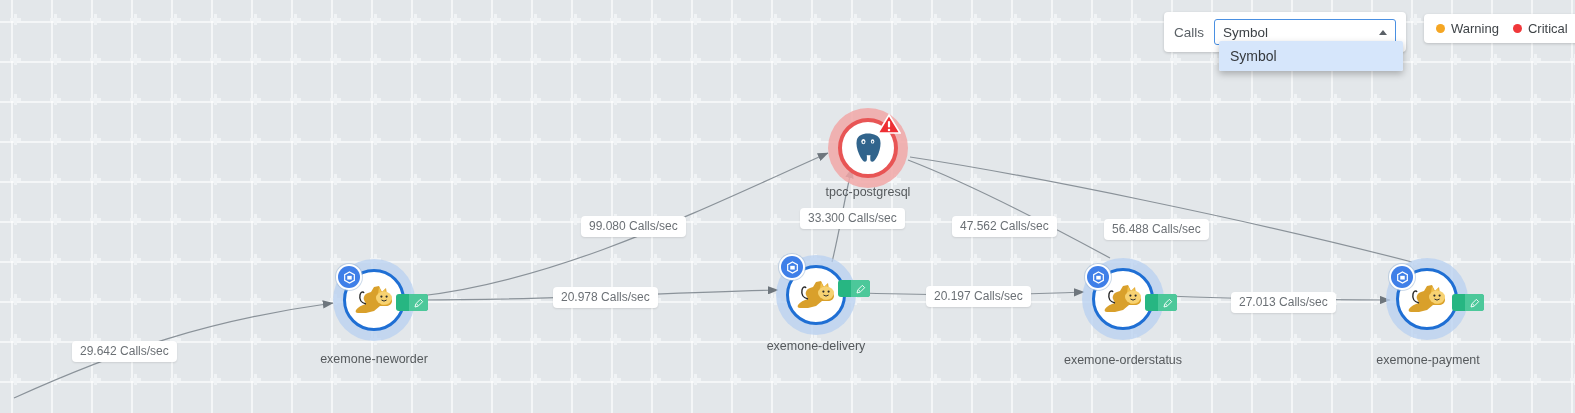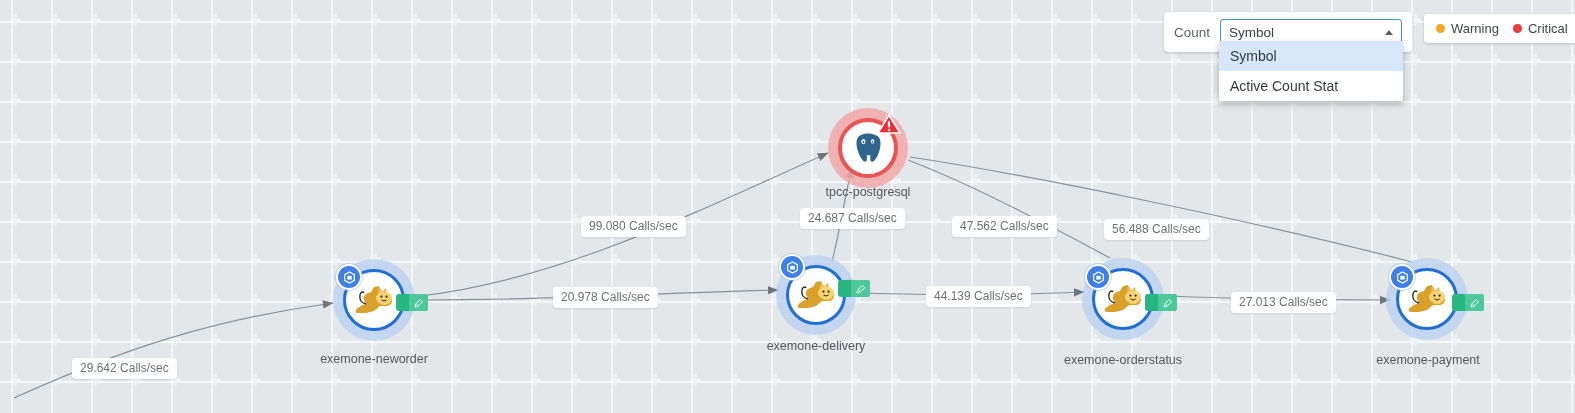--- a/index.html
+++ b/index.html
@@ -711,40 +711,39 @@
     <div class="green-badge" style="left:1452px;top:294px;">
       <div class="gb-right">
         <svg width="10" height="10" viewBox="0 0 12 12">
             <path d="M7.6 1.6 L10.4 4.4 L5.4 9.4 L2.6 6.6 Z M2.2 7 L1.2 10.8 L5 9.8" fill="none" stroke="#ffffff" stroke-width="1.1"></path>
           </svg>
       </div>
     </div>
     <div class="node-label" style="left:1348px;top:353px;width:160px;">exemone-payment</div>
   </div>
 
-  <div class="edge-label" style="left:72px;top:358px;">29.642 Calls/sec</div>
+  <div class="edge-label" style="left:72px;top:341px;">29.642 Calls/sec</div>
   <div class="edge-label" style="left:581px;top:216px;">99.080 Calls/sec</div>
   <div class="edge-label" style="left:553px;top:287px;">20.978 Calls/sec</div>
-  <div class="edge-label" style="left:800px;top:208px;">24.687 Calls/sec</div>
+  <div class="edge-label" style="left:800px;top:208px;">33.300 Calls/sec</div>
   <div class="edge-label" style="left:952px;top:216px;">47.562 Calls/sec</div>
   <div class="edge-label" style="left:1104px;top:219px;">56.488 Calls/sec</div>
-  <div class="edge-label" style="left:926px;top:286px;">44.139 Calls/sec</div>
+  <div class="edge-label" style="left:926px;top:286px;">20.197 Calls/sec</div>
   <div class="edge-label" style="left:1231px;top:292px;">27.013 Calls/sec</div>
 
   <div class="marker-panel">
-    <span class="marker-label">Count</span>
+    <span class="marker-label">Calls</span>
     <div class="select-box">
       <span class="select-value">Symbol</span>
       <span class="caret-up"></span>
     </div>
   </div>
 
   <div class="select-menu">
     <div class="menu-item selected">Symbol</div>
-    <div class="menu-item">Active Count Stat</div>
   </div>
 
   <div class="legend">
     <div class="legend-item">
       <span class="dot" id="dot-warning" style="background: rgb(245, 166, 35);"></span>
       <span class="legend-text">Warning</span>
     </div>
     <div class="legend-item">
       <span class="dot" id="dot-critical" style="background: rgb(240, 55, 58);"></span>
       <span class="legend-text">Critical</span>

